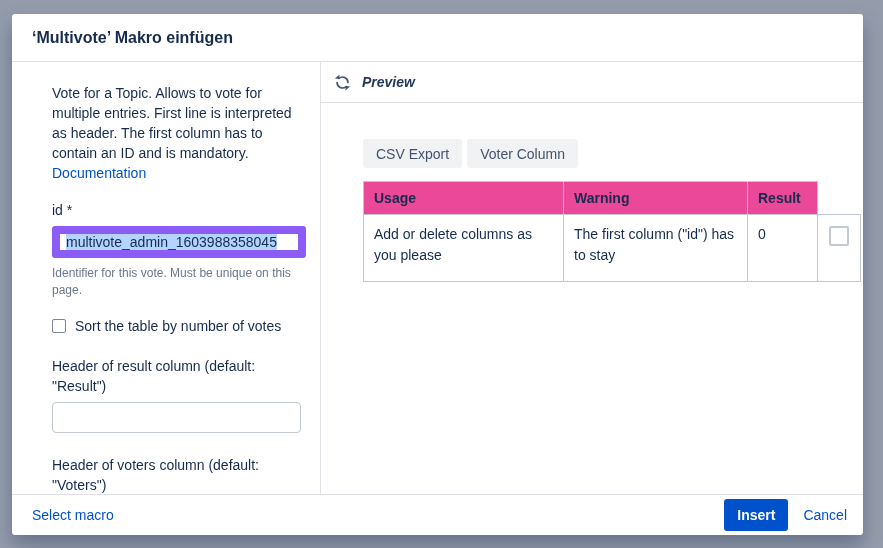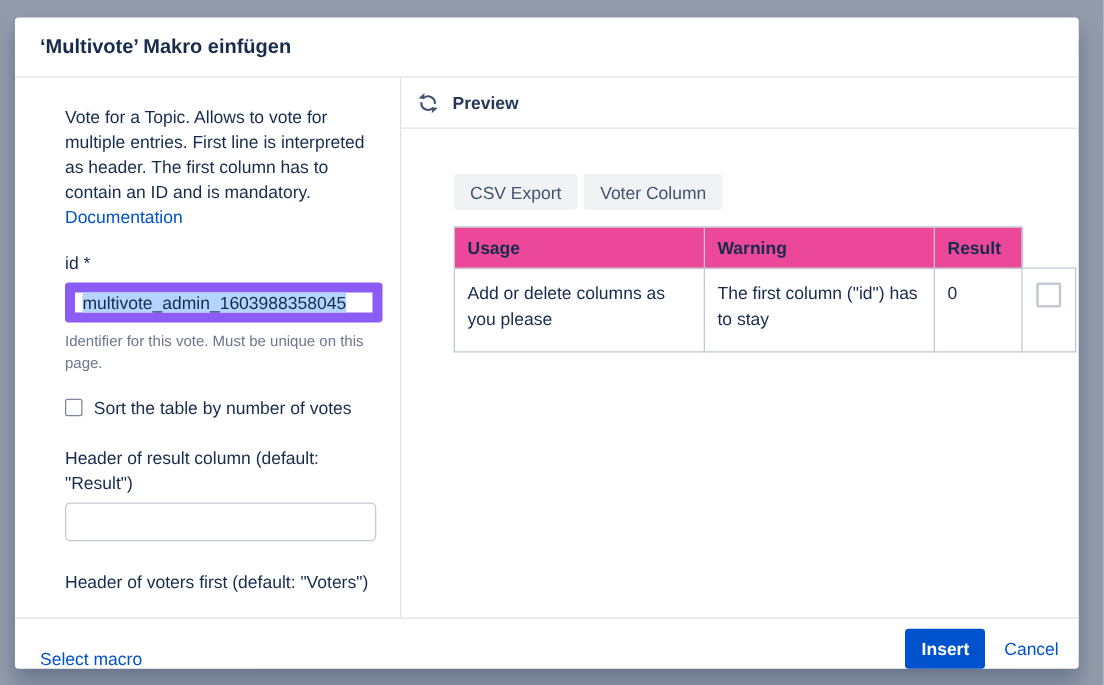--- a/index.html
+++ b/index.html
@@ -57,20 +57,21 @@
     font-family:"Liberation Sans", sans-serif;
   }
   .tall-label { margin-top:22px; }
   
   .right-panel { flex:1 1 auto; display:flex; flex-direction:column; min-width:0; }
   .preview-header {
     height:41px; flex:0 0 41px;
     display:flex; align-items:center;
     padding-left:13px;
     border-bottom:1px solid #DFE1E6;
+    font-style:italic;
   }
   .refresh-icon { width:17px; height:17px; margin-right:11px; cursor:pointer; }
   .preview-title { font-size:14px; font-weight:700; color:#253858; }
   .preview-content { padding:36px 0 0 42px; }
   .btn-row { display:flex; }
   .gray-btn {
     background:#F1F2F4; color:#42526E;
     border:none; border-radius:3px;
     height:29px; padding:0 13px;
     font-size:14px; font-family:"Liberation Sans", sans-serif;
@@ -90,21 +91,21 @@
   .preview-table th.ghost { background:transparent; border:none; }
   .vote-checkbox {
     width:20px; height:20px;
     border:2px solid #C3C9D2; border-radius:2px;
     background:#fff; margin:2px 0 0 1px; cursor:pointer;
   }
   
   .dlg-footer {
     height:41px; flex:0 0 41px;
     border-top:1px solid #DFE1E6;
-    display:flex; align-items:flex-end; justify-content:space-between;
+    display:flex; align-items:center; justify-content:space-between;
     padding:0 16px 0 20px;
   }
   .footer-left { font-size:14px; }
   .footer-right { display:flex; align-items:center; }
   .insert-btn {
     background:#0052CC; color:#FFFFFF;
     border:none; border-radius:3px;
     height:32px; padding:0 13px;
     font-size:14px; font-weight:600;
     font-family:"Liberation Sans", sans-serif;
@@ -133,21 +134,21 @@
       <div class="help-text">Identifier for this vote. Must be unique on this page.</div>
 
       <div class="checkbox-row">
         <span class="cb-box"></span>
         <span>Sort the table by number of votes</span>
       </div>
 
       <div class="field-label tall-label">Header of result column (default: "Result")</div>
       <input class="text-input" type="text" value="" style="">
 
-      <div class="field-label tall-label">Header of voters first (default: "Voters")</div>
+      <div class="field-label tall-label">Header of voters column (default: "Voters")</div>
       
     </div>
 
     <div class="right-panel">
       <div class="preview-header">
         <svg class="refresh-icon" viewBox="0 0 20 20">
           <path d="M16.4 10 a6.4 6.4 0 0 0 -10.6 -4.8" fill="none" stroke="#44546F" stroke-width="2" stroke-linecap="round"></path>
           <path d="M3.6 10 a6.4 6.4 0 0 0 10.6 4.8" fill="none" stroke="#44546F" stroke-width="2" stroke-linecap="round"></path>
           <polygon points="5.8,0.6 5.8,6.2 0.9,6.2" fill="#44546F" transform="rotate(8 5.8 5.2) translate(0.2,-0.2)"></polygon>
           <polygon points="14.2,19.4 14.2,13.8 19.1,13.8" fill="#44546F" transform="rotate(8 14.2 14.8) translate(-0.2,0.2)"></polygon>

